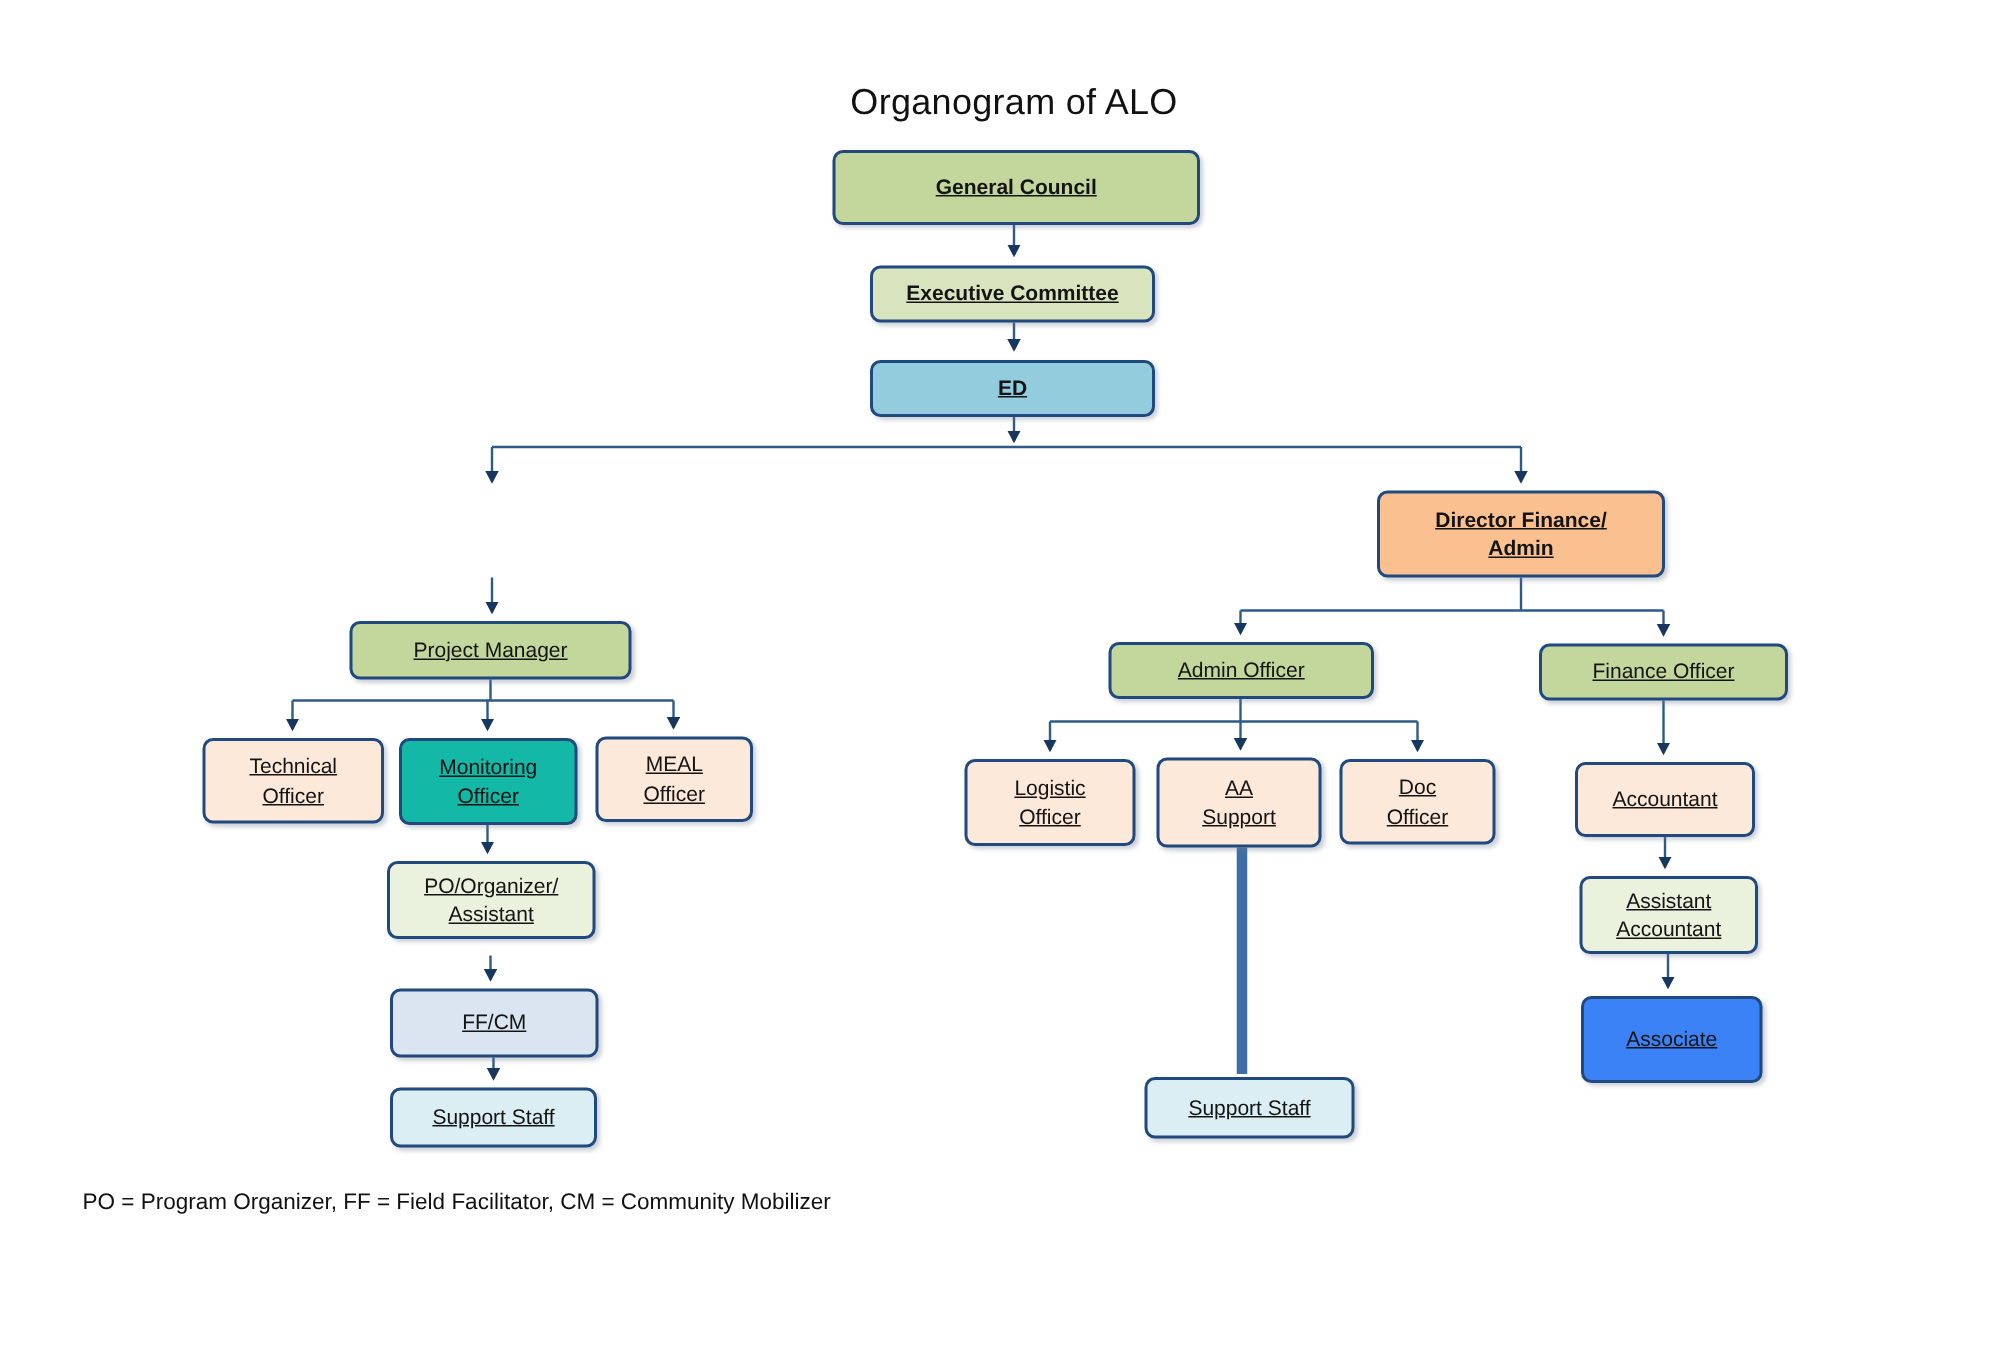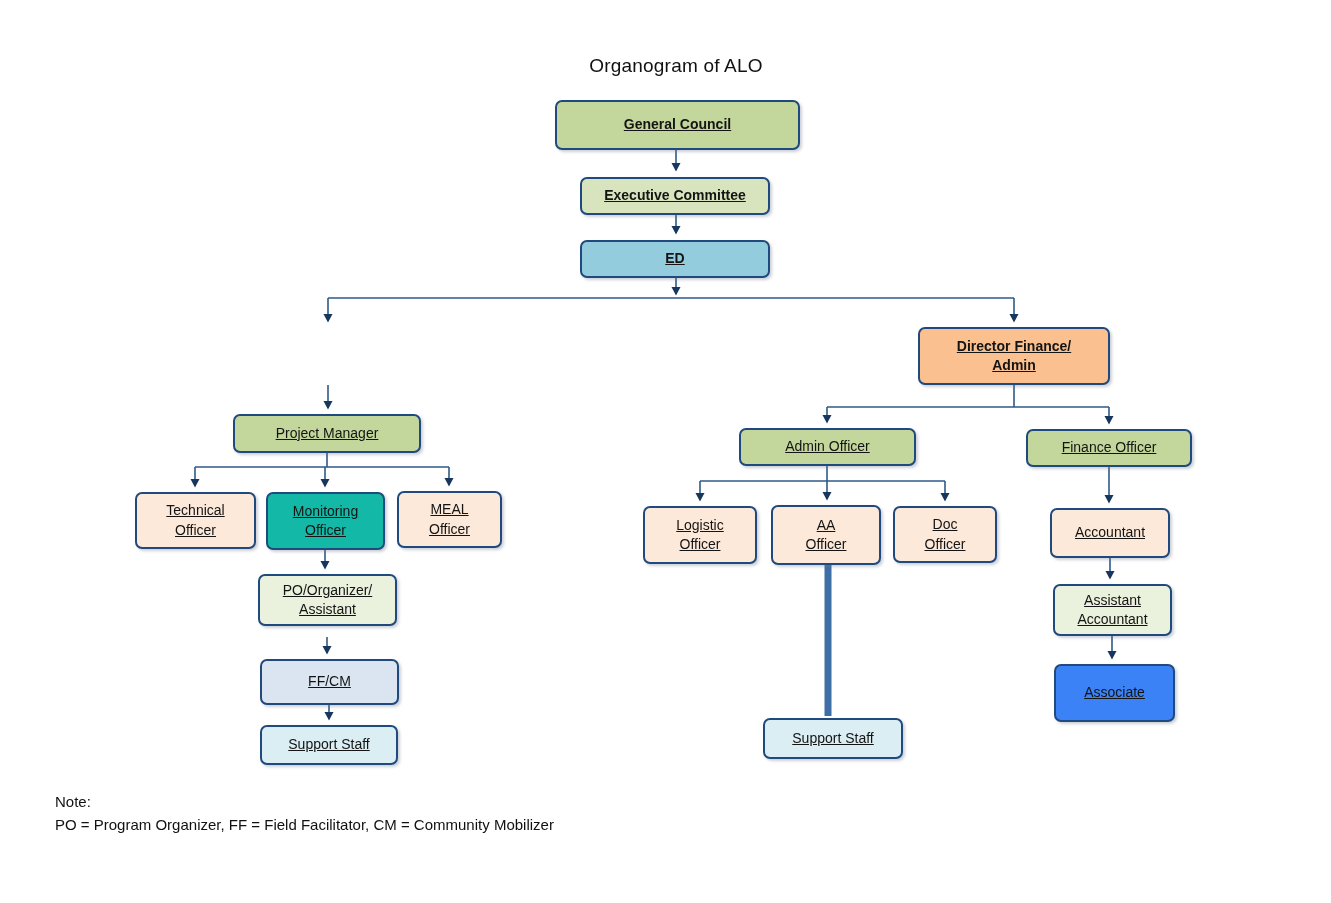--- a/index.html
+++ b/index.html
@@ -8,21 +8,21 @@
     position: relative;
     width: 1331px;
     height: 903px;
     background: #ffffff;
     overflow: hidden;
   }
   .title {
     position: absolute;
     left: 480px; top: 55px; width: 392px;
     text-align: center;
-    font-size: 19px;
+    font-size: 24px;
     color: #111111;
     letter-spacing: 0.2px;
   }
   svg.lines { position: absolute; left: 0; top: 0; }
   .node {
     position: absolute;
     box-sizing: border-box;
     border: 2px solid #20497E;
     border-radius: 7px;
     display: flex;
@@ -152,21 +152,21 @@
     <span class="lbl">Finance Officer</span>
   </div>
 
   <div class="node" style="left: 643px; top: 506px; width: 114px; height: 58px; background: rgb(253, 233, 217);">
     <span class="lbl">Logistic
 Officer</span>
   </div>
 
   <div class="node" style="left: 771px; top: 505px; width: 110px; height: 60px; background: rgb(253, 233, 217);">
     <span class="lbl">AA
-Officer</span>
+Support</span>
   </div>
 
   <div class="node" style="left: 893px; top: 506px; width: 104px; height: 57px; background: rgb(253, 233, 217);">
     <span class="lbl">Doc
 Officer</span>
   </div>
 
   <div class="node" style="left: 763px; top: 718px; width: 140px; height: 41px; background: rgb(218, 238, 243);">
     <span class="lbl">Support Staff</span>
   </div>
@@ -178,17 +178,16 @@
   <div class="node" style="left: 1053px; top: 584px; width: 119px; height: 52px; background: rgb(234, 241, 221);">
     <span class="lbl">Assistant
 Accountant</span>
   </div>
 
   <div class="node" style="left: 1054px; top: 664px; width: 121px; height: 58px; background: #3b82f6;">
     <span class="lbl">Associate</span>
   </div>
 
   <div class="note">
-    <div>Note:</div>
     <div>PO = Program Organizer, FF = Field Facilitator, CM = Community Mobilizer</div>
   </div>
 
 </div>
 
 </body></html>

